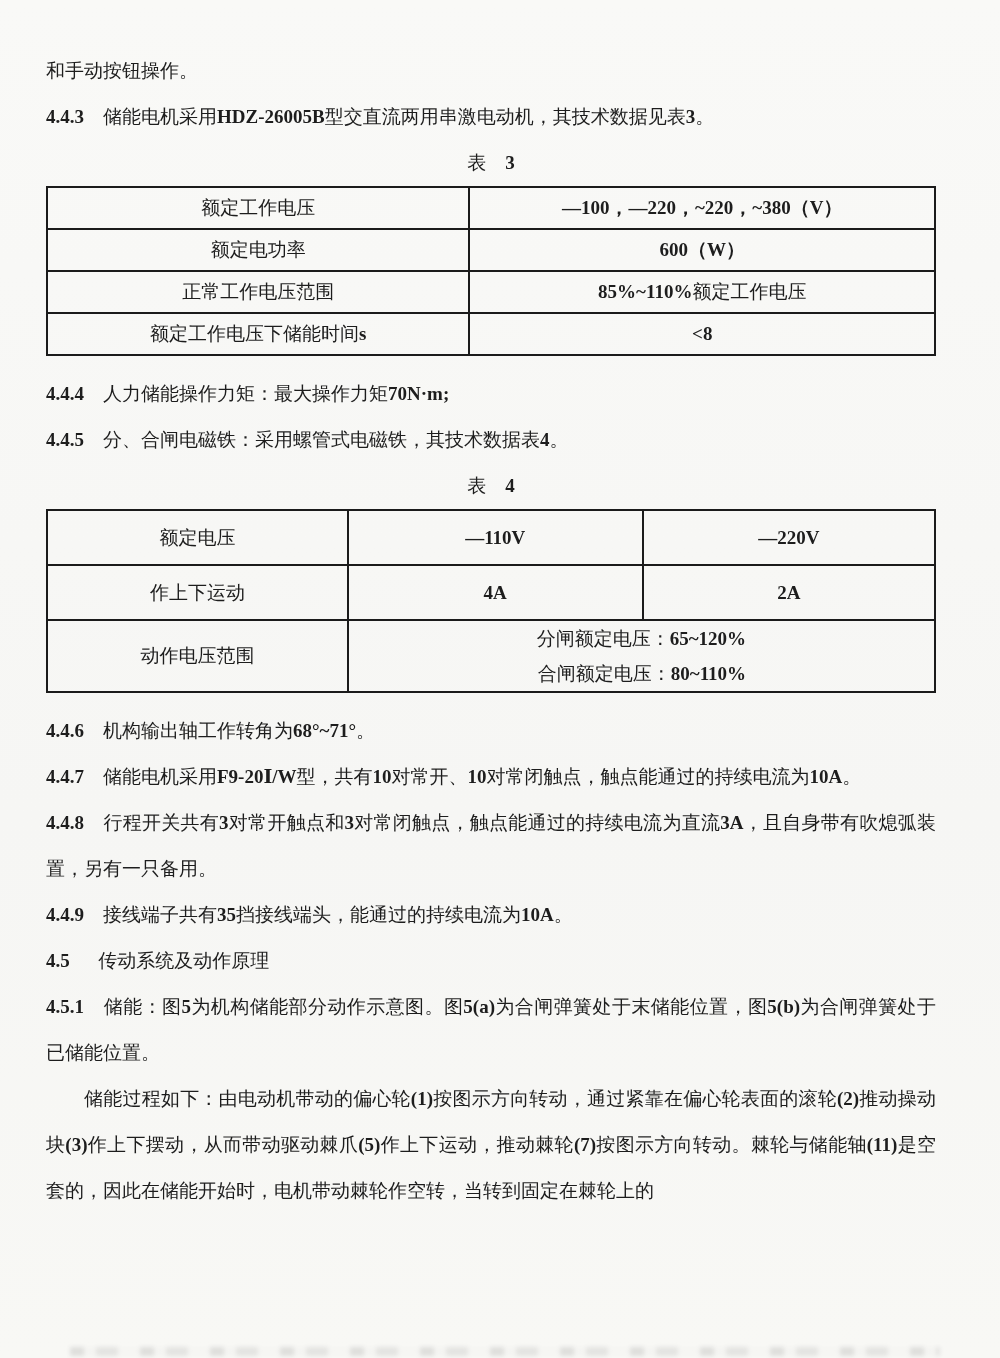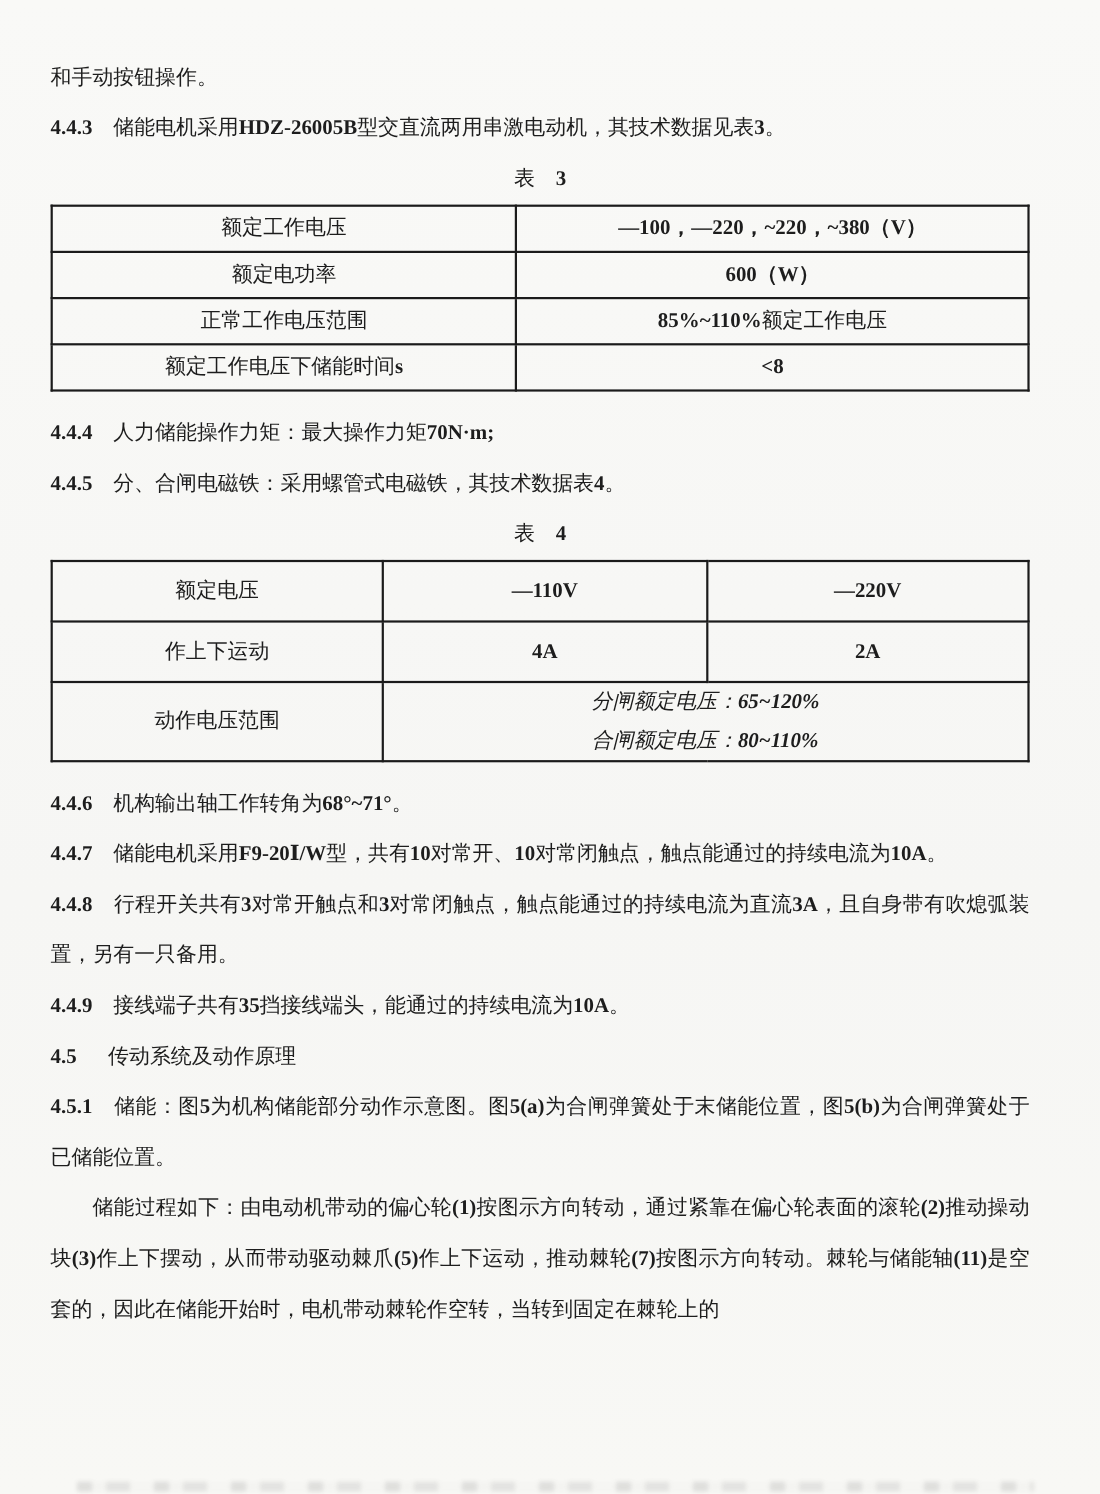--- a/index.html
+++ b/index.html
@@ -52,23 +52,22 @@
   }
   .t3 td { height: 40px; }
   .t3 .col-label { width: 46%; }
   .t4 .r1 td, .t4 .r2 td { height: 53px; }
   .t4 .r3 td { height: 70px; }
   .t4 .c1 { width: 33.9%; }
   .t4 .c2 { width: 33.2%; text-align: center; }
   .t4 .c3 { width: 32.9%; border-radius: 19px; }
   .merged-lines {
     display: inline-block;
-    text-align: left;
+    text-align: right;
     line-height: 35px;
-    font-style: italic;
   }
   .scan-smudge {
     position: absolute;
     left: 70px;
     right: 60px;
     bottom: 2px;
     height: 9px;
     background: repeating-linear-gradient(90deg,
       rgba(90,90,90,0.35) 0 14px, rgba(90,90,90,0.05) 14px 26px,
       rgba(90,90,90,0.28) 26px 48px, rgba(90,90,90,0.03) 48px 70px);

